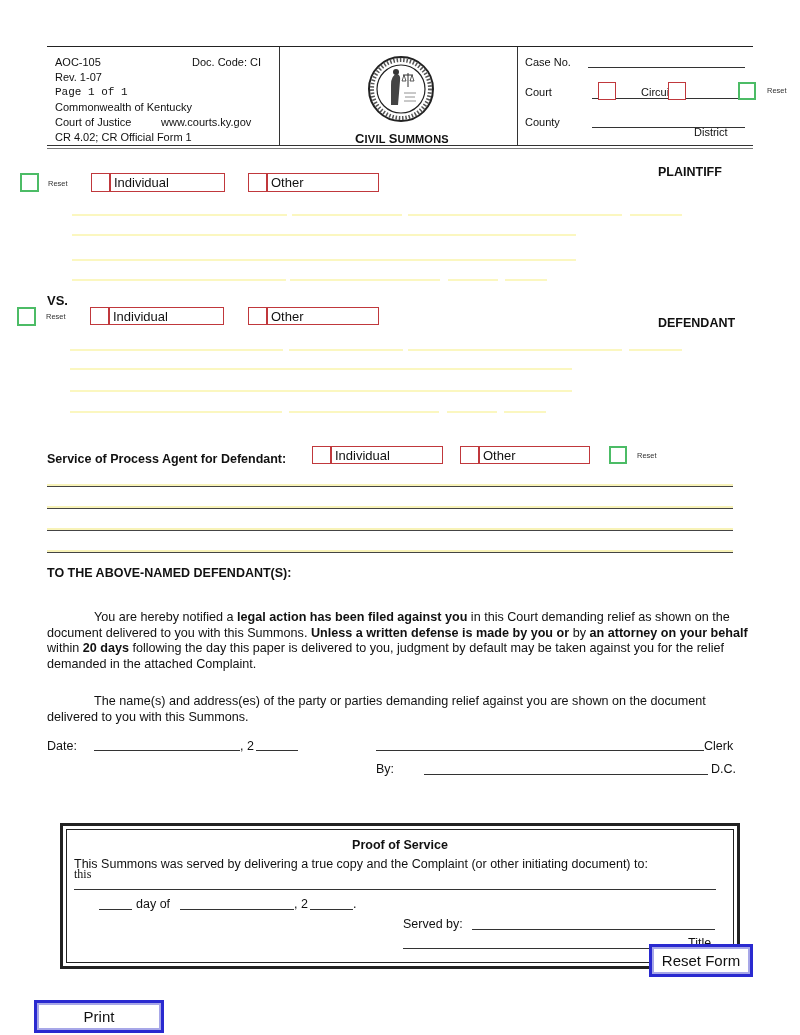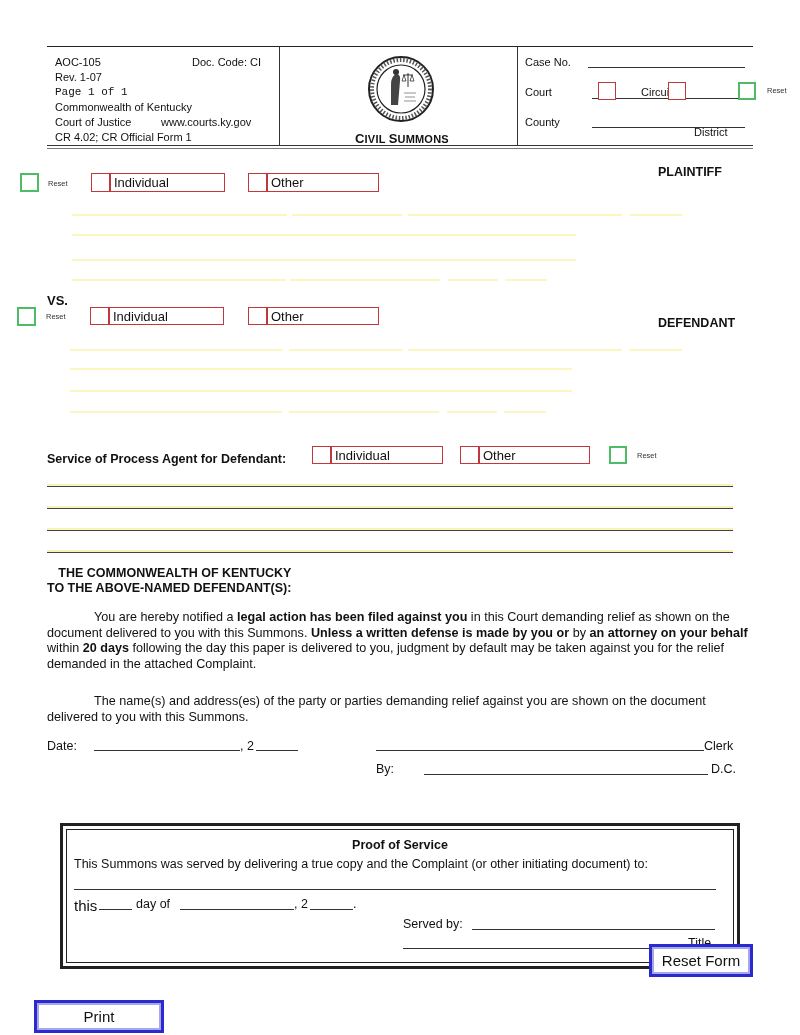--- a/index.html
+++ b/index.html
@@ -145,21 +145,20 @@
 </div>
 <div class="abs cb-green" style="left:609px; top:446px; width:18px; height:18px;"></div>
 <div class="abs reset-small" style="left:630px; top:451px;">Reset</div>
 
 <div class="abs" style="left:47px; top:484px; width:686px; height:3px; background:#f8f3b8; border-bottom:1.2px solid #444;"></div>
 <div class="abs" style="left:47px; top:506px; width:686px; height:3px; background:#f8f3b8; border-bottom:1.2px solid #444;"></div>
 <div class="abs" style="left:47px; top:528px; width:686px; height:3px; background:#f8f3b8; border-bottom:1.2px solid #444;"></div>
 <div class="abs" style="left:47px; top:550px; width:686px; height:3px; background:#f8f3b8; border-bottom:1.2px solid #444;"></div>
 
 <div class="abs bold" style="left:47px; top:566px; font-size:12.5px; line-height:15px;">
-  <div>THE COMMONWEALTH OF KENTUCKY</div>
   <div>TO THE ABOVE-NAMED DEFENDANT(S):</div>
 </div>
 
 <div class="abs para" style="left:47px; top:610px; width:710px; text-indent:47px;"><span>You are hereby notified a </span><b>legal action has been filed against you</b><span> in this Court demanding relief as shown on the document delivered to you with this Summons.  </span><b>Unless a written defense is made by you or</b><span> by </span><b>an attorney on your behalf</b><span> within </span><b>20 days</b><span> following the day this paper is delivered to you, judgment by default may be taken against you for the relief demanded in the attached Complaint.</span></div>
 
 <div class="abs para" style="left:47px; top:694px; width:700px; text-indent:47px;">The name(s) and address(es) of the party or parties demanding relief against you are shown on the document delivered to you with this Summons.</div>
 
 <div class="abs" style="left:47px; top:739px; font-size:12.5px;">Date:</div>
 <div class="abs uline" style="left:94px; top:750px; width:146px;"></div>
 <div class="abs" style="left:240px; top:739px; font-size:12.5px;">, 2</div>
@@ -171,21 +170,21 @@
 <div class="abs uline" style="left:424px; top:774px; width:284px;"></div>
 <div class="abs" style="left:711px; top:762px; font-size:12.5px;">D.C.</div>
 
 <div class="abs proof">
   <div class="proof-inner"></div>
 </div>
 <div class="abs bold" style="left:0; width:800px; text-align:center; top:838px; font-size:12.5px;">Proof of Service</div>
 <div class="abs" style="left:74px; top:857px; font-size:12.5px;">This Summons was served by delivering a true copy and the Complaint (or other initiating document) to:</div>
 <div class="abs uline" style="left:74px; top:889px; width:642px;"></div>
 
-<div class="abs" style="left:74px; top:897px; font-size:15px;">this</div>
+<div class="abs" style="left:74px; top:867px; font-size:12px;font-family:Liberation Serif, serif;">this</div>
 <div class="abs uline" style="left:99px; top:909px; width:33px;"></div>
 <div class="abs" style="left:136px; top:897px; font-size:12.5px;">day of</div>
 <div class="abs uline" style="left:180px; top:909px; width:114px;"></div>
 <div class="abs" style="left:294px; top:897px; font-size:12.5px;">, 2</div>
 <div class="abs uline" style="left:310px; top:909px; width:43px;"></div>
 <div class="abs" style="left:353px; top:897px; font-size:12.5px;">.</div>
 
 <div class="abs" style="left:403px; top:917px; font-size:12.5px;">Served by:</div>
 <div class="abs uline" style="left:472px; top:929px; width:243px;"></div>
 <div class="abs uline" style="left:403px; top:948px; width:285px;"></div>

